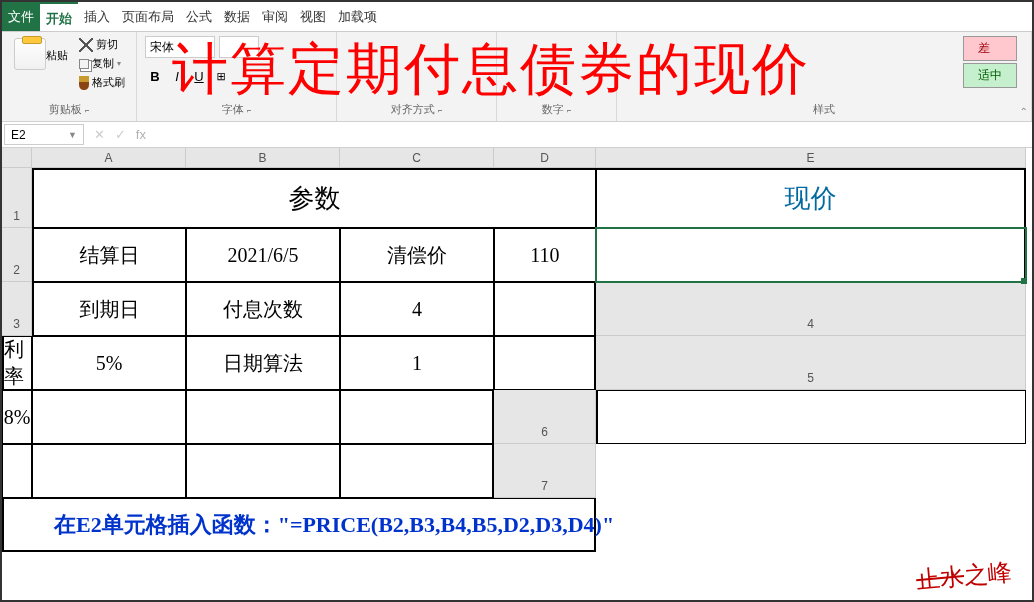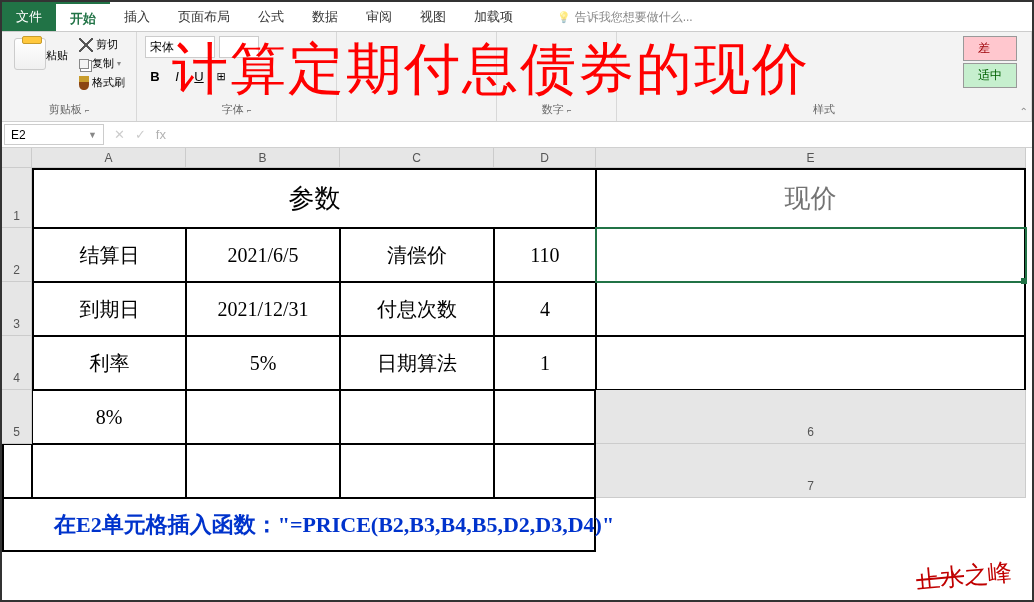--- a/index.html
+++ b/index.html
@@ -1,20 +1,20 @@
 <!DOCTYPE html>
 <html><head>
 <meta charset="utf-8">
 <style>
 * { box-sizing: border-box; margin: 0; padding: 0; font-family: "Microsoft YaHei", sans-serif; }
 body { width: 1034px; height: 602px; background: #fff; position: relative; overflow: hidden; border: 2px solid #333; }
 
 
 .titlebar { height: 30px; background: #fff; display: flex; align-items: stretch; font-size: 13px; color: #333; border-bottom: 1px solid #ccc; }
-.titlebar .menu-item { padding: 6px 14px; cursor: pointer; }
+.titlebar .menu-item { padding: 6px 6px; cursor: pointer; }
 .titlebar .file { background: #217346; color: #fff; }
 .titlebar .active { background: #fff; color: #217346; border-top: 2px solid #217346; font-weight: bold; }
 .titlebar .tell-me { color: #888; font-size: 12px; margin-left: 20px; padding: 7px 10px; }
 .titlebar .tell-me::before { content: "💡"; font-size: 11px; margin-right: 4px; opacity: 0.5; }
 
 
 .ribbon { height: 90px; background: #f3f3f3; border-bottom: 1px solid #d0d0d0; display: flex; align-items: stretch; position: relative; }
 .ribbon-group { border-right: 1px solid #d8d8d8; padding: 4px 8px 2px; display: flex; flex-direction: column; justify-content: space-between; }
 .ribbon-group-label { text-align: center; font-size: 11px; color: #666; padding: 2px 0; }
 .ribbon-content { flex: 1; display: flex; align-items: flex-start; gap: 4px; }
@@ -44,21 +44,21 @@
 .badge-bad { background: #ffc7ce; color: #9c0006; }
 .badge-good { background: #c6efce; color: #006100; }
 
 .collapse-btn { position: absolute; right: 4px; bottom: 4px; font-size: 10px; color: #888; }
 
 
 .overlay-title { position: absolute; top: 30px; left: 170px; right: 40px; font-size: 56px; font-weight: 400; color: #ff0000; letter-spacing: 2px; z-index: 5; pointer-events: none; font-family: "SimHei", sans-serif; }
 
 
 .formula-row { height: 26px; display: flex; align-items: stretch; border-bottom: 1px solid #d0d0d0; background: #fff; }
-.name-box { width: 100px; border: 1px solid #ccc; margin: 2px; font-size: 12px; padding: 2px 6px; display:flex; align-items:center; justify-content:space-between; }
+.name-box { width: 80px; border: 1px solid #ccc; margin: 2px; font-size: 12px; padding: 2px 6px; display:flex; align-items:center; justify-content:space-between; }
 .name-box .dd { color: #888; font-size: 9px; }
 .fb-btns { display: flex; align-items: center; padding: 0 8px; gap: 10px; color: #999; font-size: 13px; }
 .fb-btns span { opacity: 0.5; }
 .fx { color: #666; }
 .formula-input { flex: 1; border: none; padding: 2px 6px; font-size: 12px; }
 
 
 .sheet { display: grid; grid-template-columns: 30px 154px 154px 154px 102px 430px; grid-auto-rows: auto; }
 .corner, .col-h, .row-h { background: #e6e6e6; border-right: 1px solid #ccc; border-bottom: 1px solid #ccc; display: flex; align-items: center; justify-content: center; font-size: 12px; color: #555; }
 .col-h, .corner { height: 20px; }
@@ -68,42 +68,41 @@
 .r2, .r3, .r4, .r5, .r6 { height: 54px; }
 .r7 { height: 54px; }
 
 
 .tb { border: 1px solid #000; }
 .tb-t { border-top: 2px solid #000; }
 .tb-l { border-left: 2px solid #000; }
 .tb-r { border-right: 2px solid #000; }
 .tb-b { border-bottom: 2px solid #000; }
 .merged-header { font-size: 26px; }
-.red-text { color: #737373; }
+.red-text { color: #0369a1; }
 .selected { outline: 2px solid #217346; outline-offset: -1px; z-index: 2; }
 .selected::after { content:""; position:absolute; right:-3px; bottom:-3px; width:6px; height:6px; background:#217346; }
 
 .formula-note { font-size: 22px; font-weight: bold; color: #0033cc; font-family: "SimSun", serif; white-space: nowrap; padding-left: 50px; justify-content: flex-start; }
 .signature { position: absolute; right: 20px; bottom: 8px; font-size: 24px; color: #c00000; font-family: cursive; transform: rotate(-5deg); pointer-events: none; }
 .signature .strike { text-decoration: line-through; }
 </style>
 </head>
 <body>
 
 <div class="titlebar">
   <div class="menu-item file">文件</div>
   <div class="menu-item active">开始</div>
   <div class="menu-item">插入</div>
   <div class="menu-item">页面布局</div>
   <div class="menu-item">公式</div>
   <div class="menu-item">数据</div>
   <div class="menu-item">审阅</div>
   <div class="menu-item">视图</div>
   <div class="menu-item">加载项</div>
-  <div class="tell-me">告诉我您想要做什么...</div>
 </div>
 
 <div class="ribbon">
   <div class="ribbon-group">
     <div class="ribbon-content">
       <div class="paste-btn">
         <div class="paste-icon"></div>
         <div class="paste-label">粘贴</div>
       </div>
       <div class="mini-btns">
@@ -136,20 +135,21 @@
         <div class="bui italic">I</div>
         <div class="bui underline">U</div>
         <div class="bui" style="font-size:11px">⊞</div>
       </div>
     </div>
     <div class="ribbon-group-label"><span>字体</span> <span style="font-size:8px">⌐</span></div>
   </div>
 
   <div class="ribbon-group" style="min-width:160px">
     <div class="ribbon-content"></div>
+    <div class="ribbon-group-label"><span>对齐方式</span> <span style="font-size:8px">⌐</span></div>
   </div>
 
   <div class="ribbon-group" style="min-width:120px">
     <div class="ribbon-content"></div>
     <div class="ribbon-group-label"><span>数字</span> <span style="font-size:8px">⌐</span></div>
   </div>
 
   <div class="ribbon-group" style="flex:1">
     <div class="ribbon-content" style="justify-content:flex-end;align-items:flex-start;padding-right:6px">
       <div class="style-badges">
@@ -191,21 +191,20 @@
 
   <div class="row-h r2" style="align-items:flex-end;padding-bottom:4px">2</div>
   <div class="cell r2 tb tb-l">结算日</div>
   <div class="cell r2 tb">2021/6/5</div>
   <div class="cell r2 tb">清偿价</div>
   <div class="cell r2 tb">110</div>
   <div class="cell r2 tb tb-r selected"></div>
 
   <div class="row-h r3" style="align-items:flex-end;padding-bottom:4px">3</div>
   <div class="cell r3 tb tb-l">到期日</div>
-  <div class="cell r3 tb">2021/12/31</div>
   <div class="cell r3 tb">付息次数</div>
   <div class="cell r3 tb">4</div>
   <div class="cell r3 tb tb-r"></div>
 
   <div class="row-h r4" style="align-items:flex-end;padding-bottom:4px">4</div>
   <div class="cell r4 tb tb-l">利率</div>
   <div class="cell r4 tb">5%</div>
   <div class="cell r4 tb">日期算法</div>
   <div class="cell r4 tb">1</div>
   <div class="cell r4 tb tb-r"></div>

